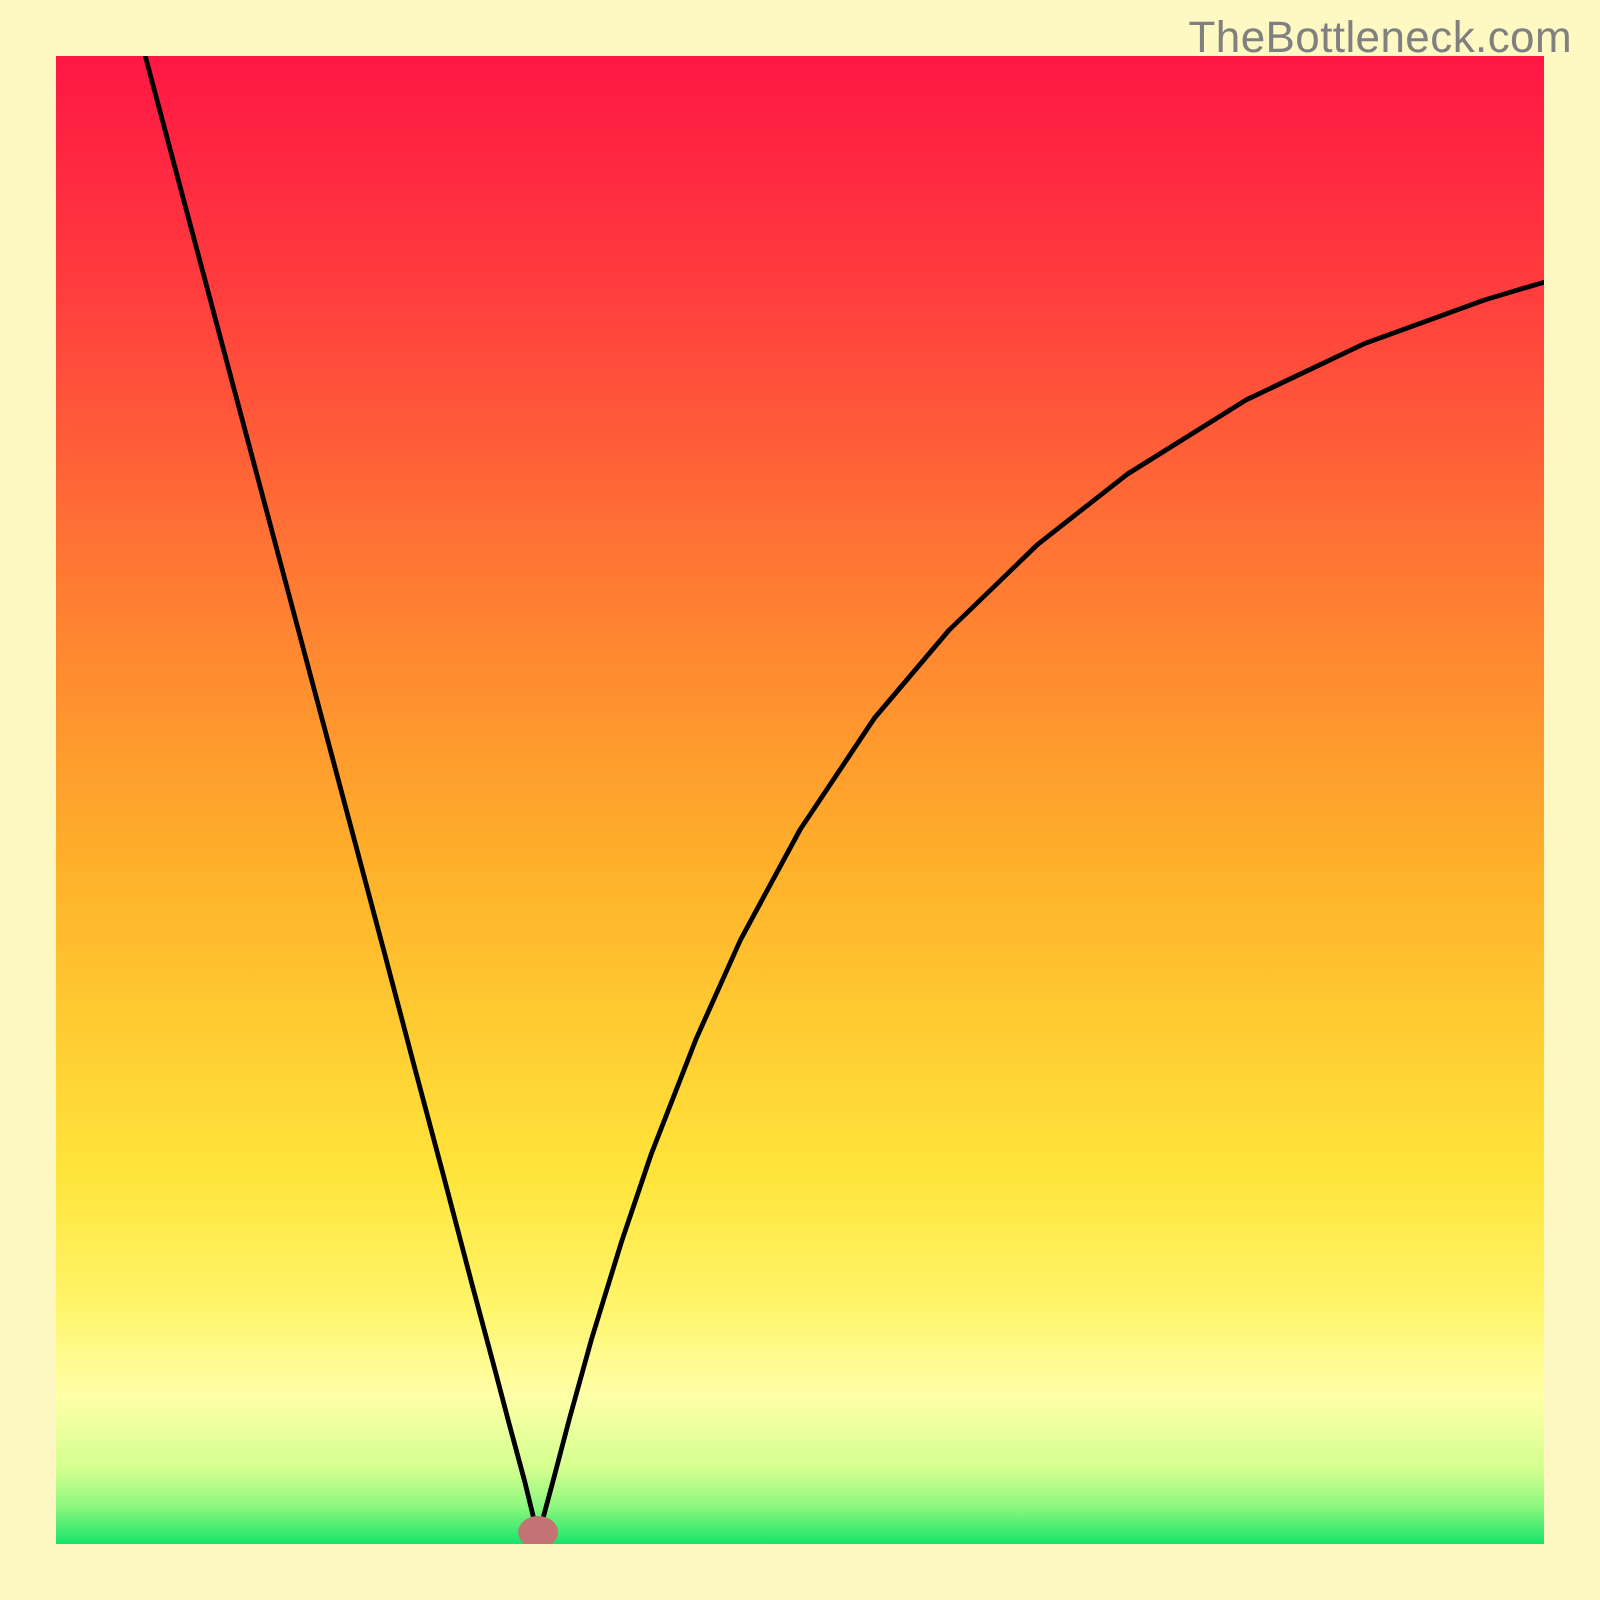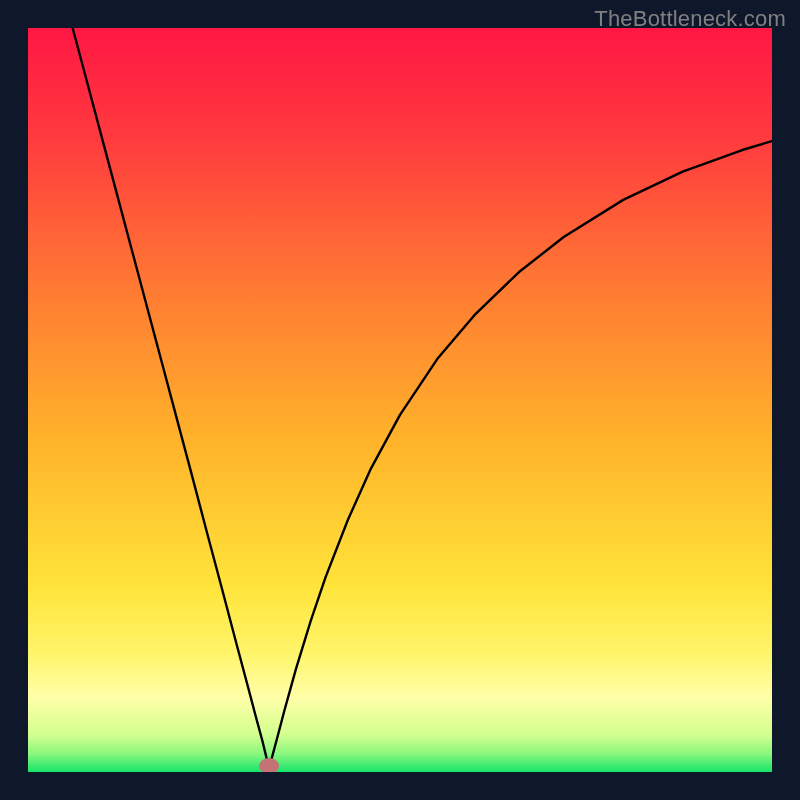--- a/index.html
+++ b/index.html
@@ -8,21 +8,21 @@
     width: 800px;
     height: 800px;
     background: #000;
     overflow: hidden;
     font-family: Arial, Helvetica, sans-serif;
   }
   .frame {
     position: relative;
     width: 800px;
     height: 800px;
-    background: #0f172a;
+    background: #fef9c3;
   }
   .watermark {
     position: absolute;
     top: 6px;
     right: 14px;
     color: #808080;
     font-size: 22px;
     letter-spacing: 0.2px;
     font-weight: 500;
     z-index: 10;

